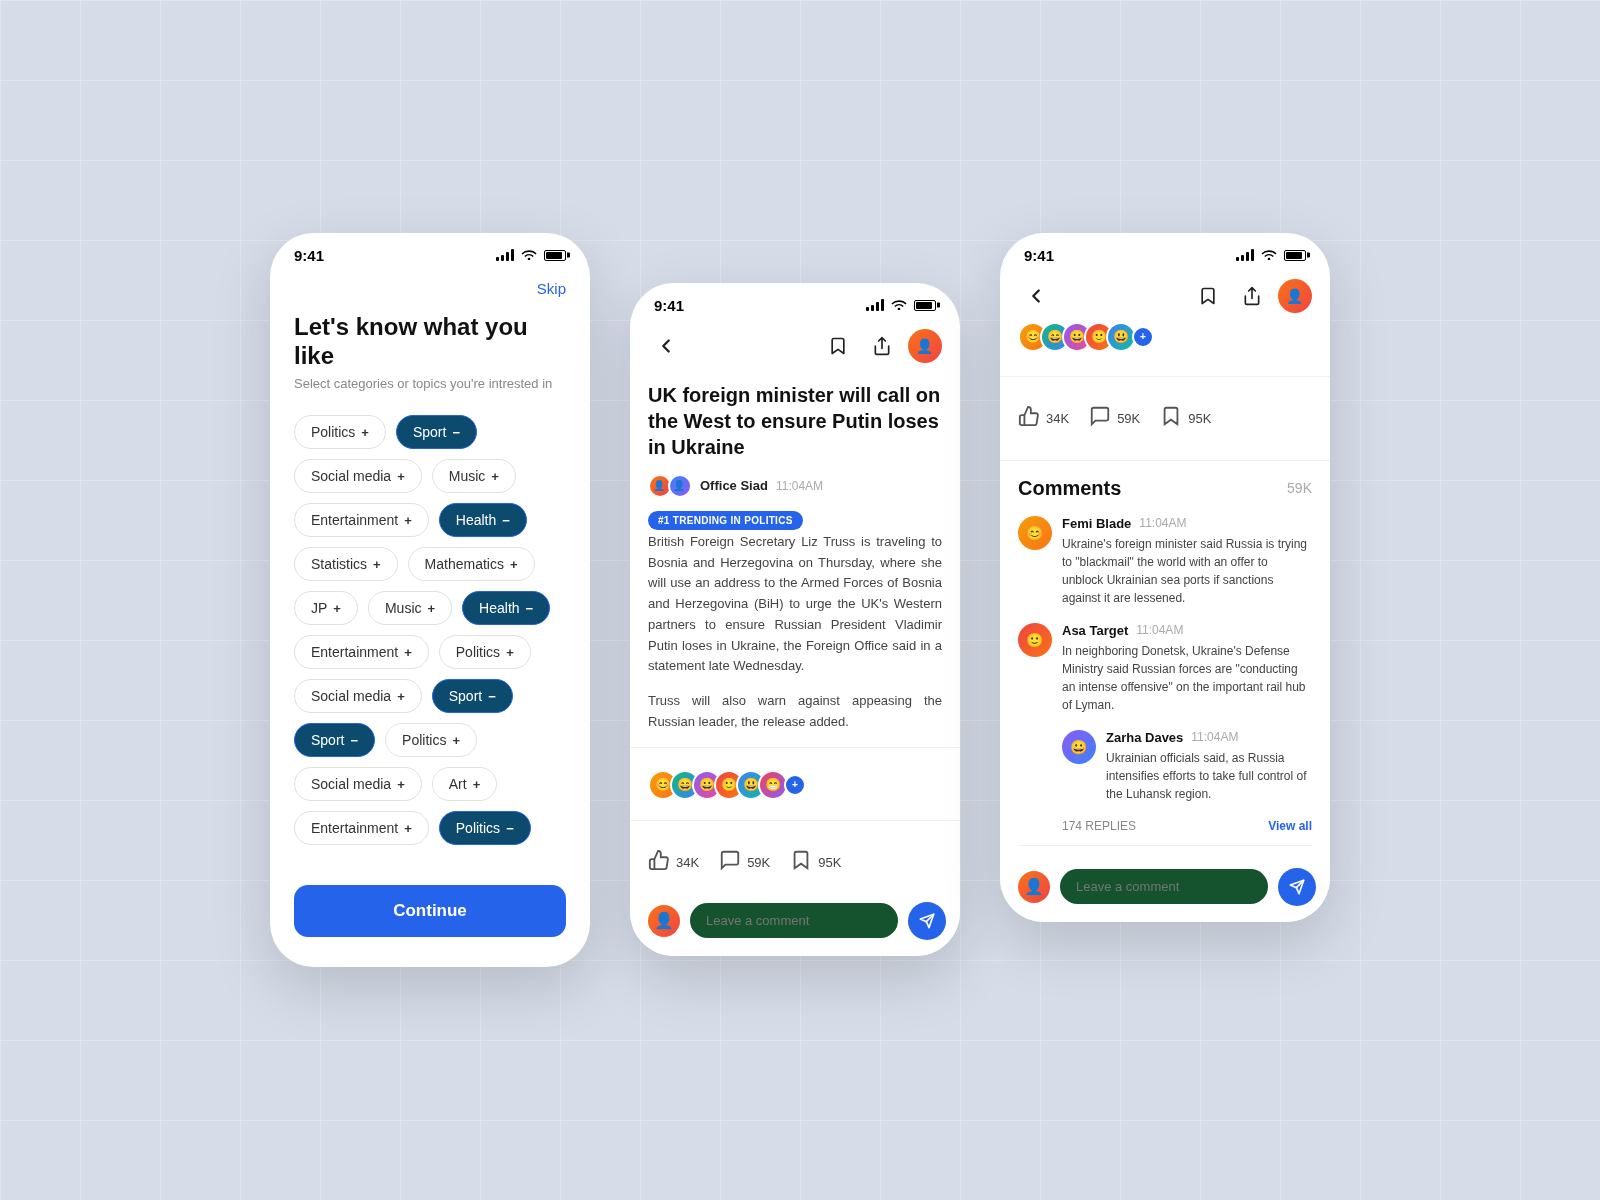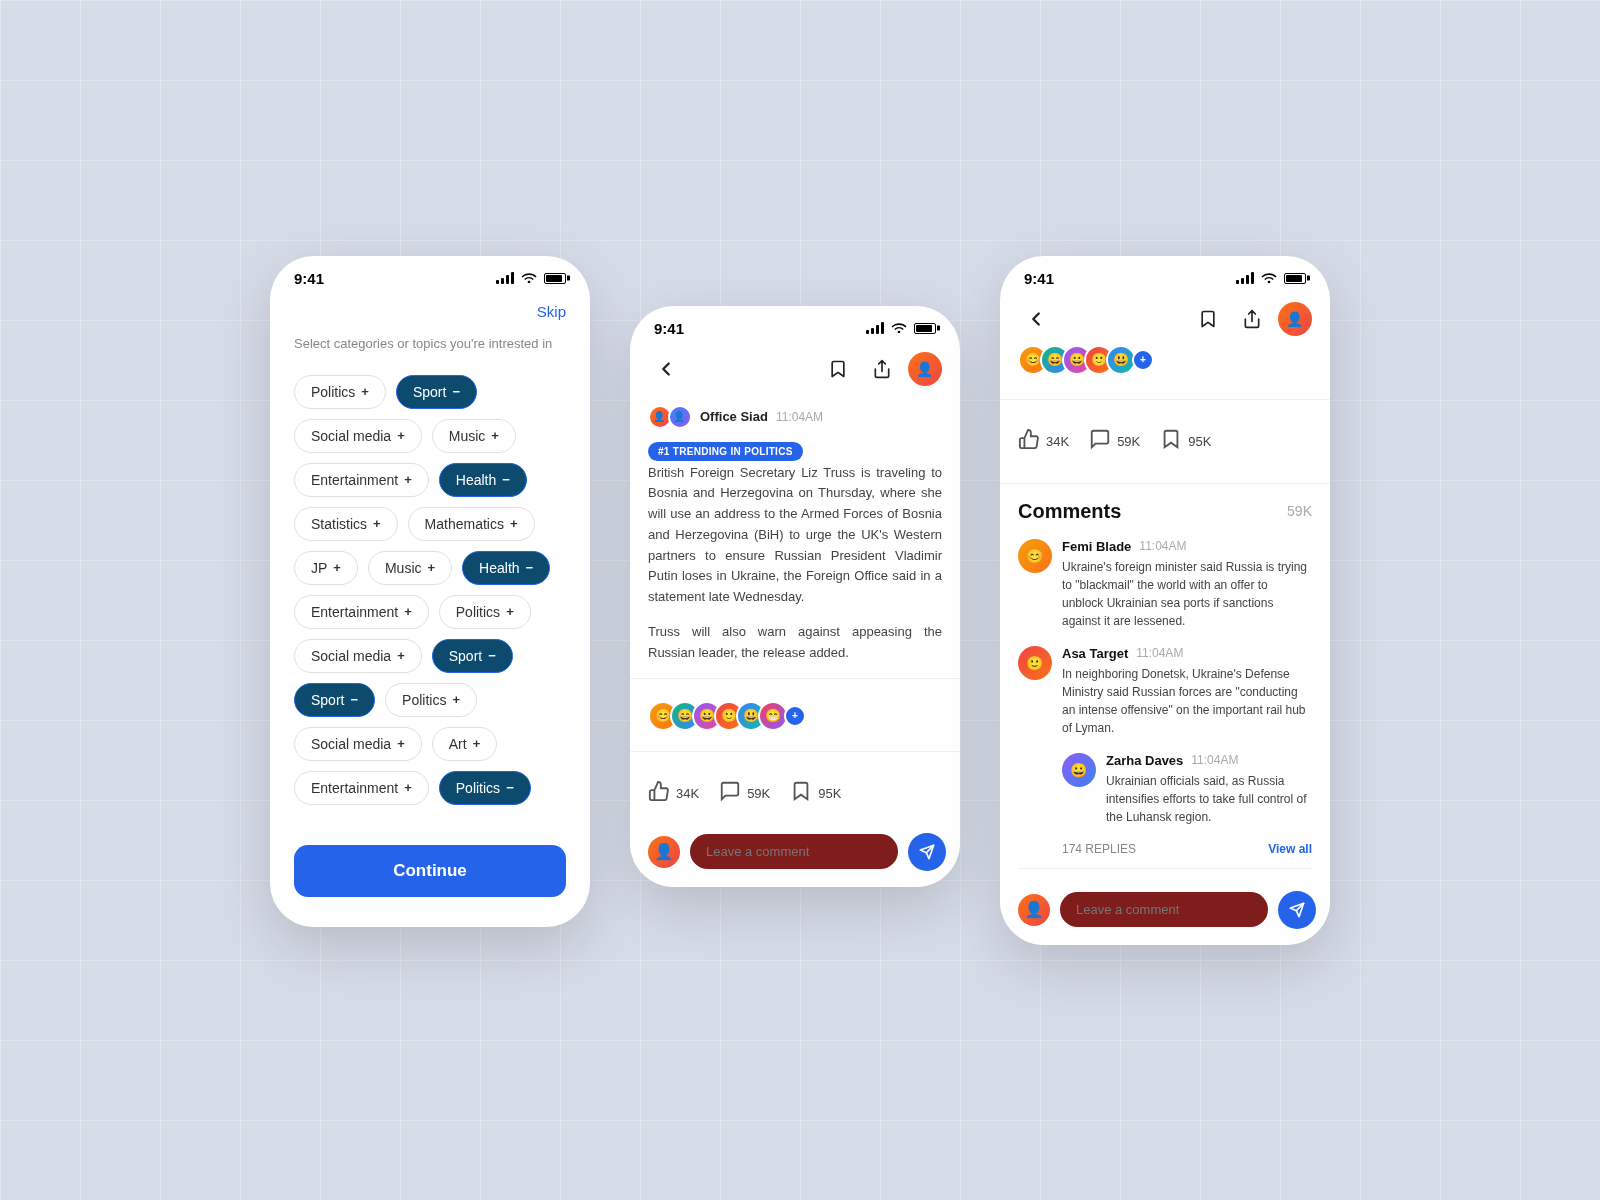--- a/index.html
+++ b/index.html
@@ -304,21 +304,21 @@
 
     .comment-input-row {
       display: flex;
       align-items: center;
       gap: 10px;
       padding: 10px 18px 16px;
       background: #fff;
     }
     .comment-input {
       flex: 1;
-      background: #7f1d1d;
+      background: #14532d;
       border: none;
       border-radius: 24px;
       padding: 10px 16px;
       font-size: 13px;
       color: #aaa;
       outline: none;
     }
     .send-btn {
       width: 38px;
       height: 38px;
@@ -452,20 +452,21 @@
         <div class="battery">
           <div class="battery-fill"></div>
         </div>
       </div>
     </div>
 
     <div class="screen1-content">
       <div class="skip-btn">
         <span style="color:#2563eb;font-size:15px;font-weight:500;cursor:pointer;">Skip</span>
       </div>
+      <div class="screen1-title">Let's know what you like</div>
       <div class="screen1-subtitle">Select categories or topics you're intrested in</div>
 
       <div class="tags-container">
 
         <div class="tag">
           <span>Politics</span>
           <span class="tag-icon">+</span>
         </div>
         <div class="tag active">
           <span>Sport</span>
@@ -597,20 +598,21 @@
               <path d="M4 12v8a2 2 0 002 2h12a2 2 0 002-2v-8M16 6l-4-4-4 4M12 2v13"></path>
             </svg>
         </div>
         <div class="avatar-circle" style="width:34px;height:34px;border-radius:50%;overflow:hidden;">
           <div style="width:100%;height:100%;background:linear-gradient(135deg,#f97316,#ef4444);display:flex;align-items:center;justify-content:center;font-size:14px;">👤</div>
         </div>
       </div>
     </div>
 
     <div class="article-content">
+      <h1 class="article-title">UK foreign minister will call on the West to ensure Putin loses in Ukraine</h1>
 
       <div class="author-row">
         <div style="display:flex;align-items:center;gap:8px;">
           <div style="display:flex;">
             <div style="width:24px;height:24px;border-radius:50%;background:linear-gradient(135deg,#f97316,#ef4444);border:2px solid #fff;display:flex;align-items:center;justify-content:center;font-size:10px;margin-right:-4px;">👤</div>
             <div style="width:24px;height:24px;border-radius:50%;background:linear-gradient(135deg,#3b82f6,#8b5cf6);border:2px solid #fff;display:flex;align-items:center;justify-content:center;font-size:10px;">👤</div>
           </div>
           <span class="author-name">Office Siad</span>
           <span class="author-time">11:04AM</span>
         </div>

